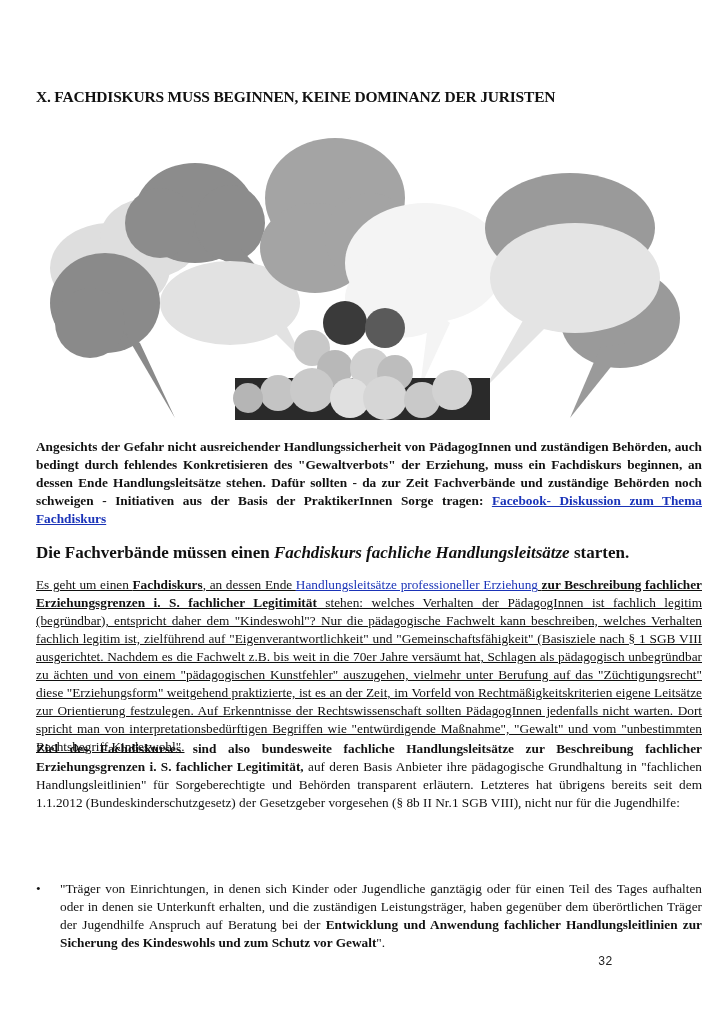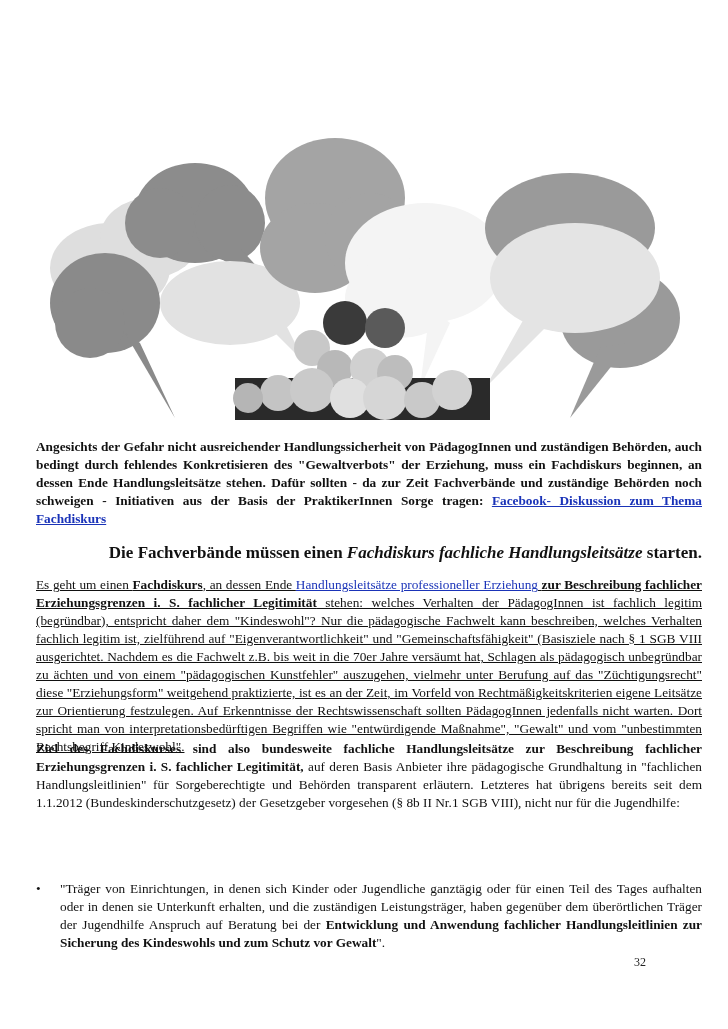--- a/index.html
+++ b/index.html
@@ -6,35 +6,36 @@
   body { width: 728px; height: 1029px; position: relative; overflow: hidden;
          font-family: "Liberation Serif", "DejaVu Serif", serif; color: #111; }
   .page { position: absolute; left: 0; top: 0; width: 728px; height: 1029px; }
   .title { position: absolute; left: 36px; top: 88px; width: 660px;
            font-size: 15.5px; font-weight: bold; letter-spacing: -0.2px; }
   .illustration { position: absolute; left: 30px; top: 128px; width: 680px; height: 292px; }
   .para { position: absolute; left: 36px; width: 666px; font-size: 13.3px; line-height: 18px;
           text-align: justify; }
   .p1 { top: 438px; font-weight: bold; }
   .subhead { position: absolute; left: 36px; top: 543px; width: 666px;
-             font-size: 17px; font-weight: bold; text-align: right; }
+             font-size: 17px; font-weight: bold; }
   .p2 { top: 576px; text-decoration: underline; }
   .p3 { top: 740px; }
   .bullet-list { position: absolute; left: 36px; top: 880px; width: 666px; margin: 0; padding: 0; list-style: none; }
   .bullet-item { position: relative; padding-left: 24px; font-size: 13.3px; line-height: 18px; text-align: justify; }
   .bullet-mark { position: absolute; left: 0; top: 0; }
   a.link { color: #1a33b8; text-decoration: underline; }
-  .page-number { position: absolute; left: 634px; top: 955px; font-family: Liberation Serif, serif;
+  .page-number { position: absolute; left: 598px; top: 955px; font-family: Liberation Mono, monospace;
                  font-size: 12px; color: #222; }
 </style>
 </head>
 <body>
 
 <div class="page">
 
+  <div class="title">X. FACHDISKURS MUSS BEGINNEN, KEINE DOMINANZ DER JURISTEN</div>
 
   <div class="illustration">
     <svg width="680" height="292" viewBox="0 0 680 292">
 
       <g fill="#dedede">
         <ellipse cx="80" cy="140" rx="60" ry="45"></ellipse>
         <ellipse cx="120" cy="110" rx="50" ry="40"></ellipse>
       </g>
 
       <g fill="#8c8c8c">

